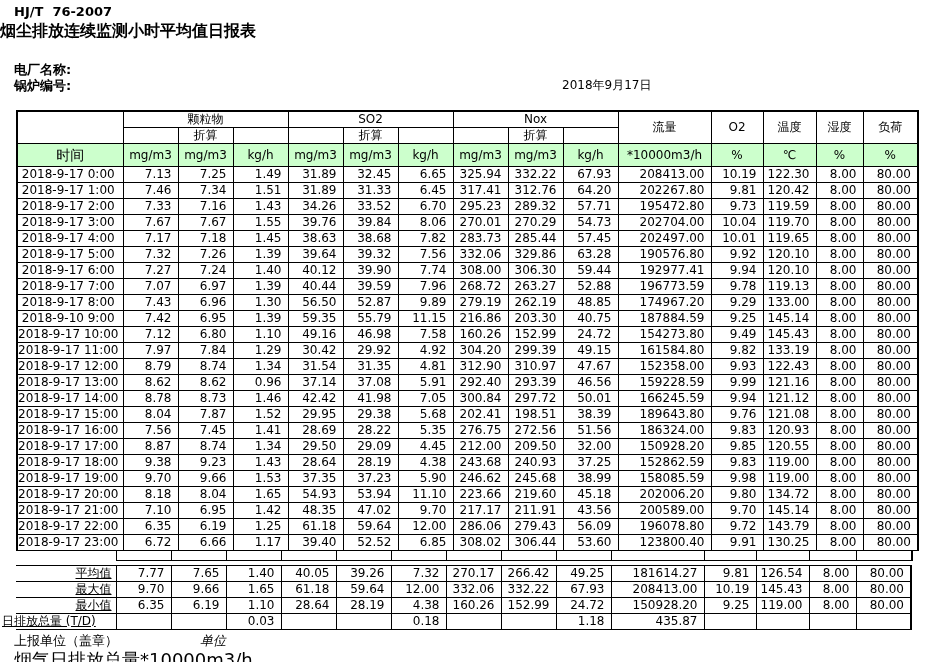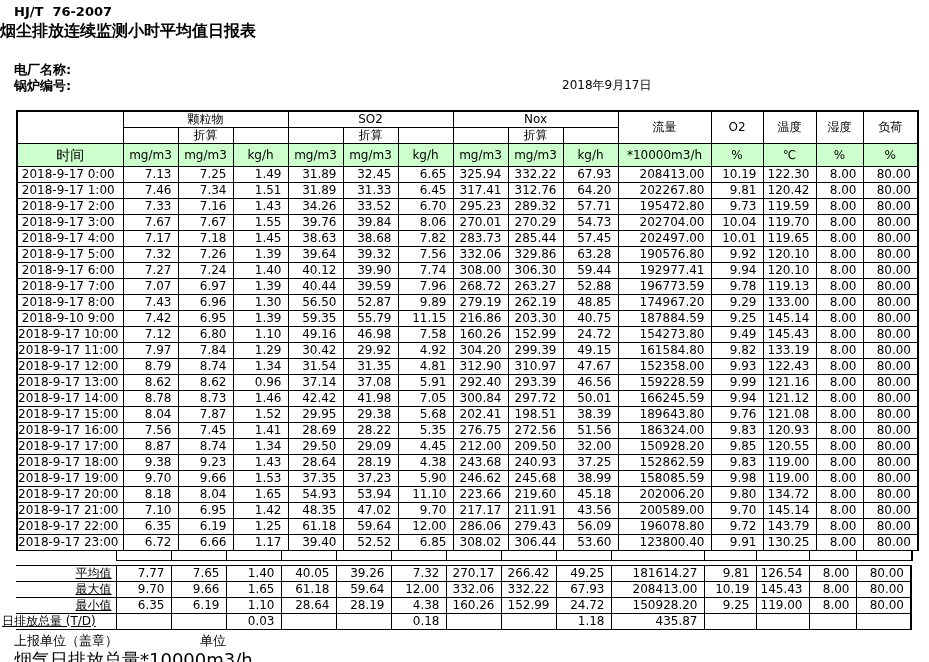--- a/index.html
+++ b/index.html
@@ -23,21 +23,21 @@
   .gaptable{margin-left:100px;margin-top:-1px;}
   .gaptable td{border:1px solid #000;height:9px;}
   .gaptable td:last-child{border-right-width:2px;}
   .sum{margin-top:4px;}
   .sum td{border:1px solid #000;}
   .sum td.slabel{border-left:none;text-align:right;padding-right:4px;text-decoration:underline;}
   .sum td.slabelL{border-left:none;text-align:left;text-decoration:underline;text-indent:-14px;overflow:visible;}
   .sum td:last-child{border-right-width:2px;}
   .fnote{position:absolute;left:14px;top:648px;font-size:18px;}
   .funit1{position:absolute;left:14px;top:632px;font-size:13px;}
-  .funit2{position:absolute;left:200px;top:632px;font-size:13px;}
+  .funit2{position:absolute;left:200px;top:632px;font-size:13px;font-style:italic;}
 </style>
 </head>
 <body>
 
 <div class="page">
   <div class="std">HJ/T  76-2007</div>
   <div class="title">烟尘排放连续监测小时平均值日报表</div>
   <div class="plant">电厂名称:</div>
   <div class="boiler">锅炉编号:</div>
   <div class="date">2018年9月17日</div>

